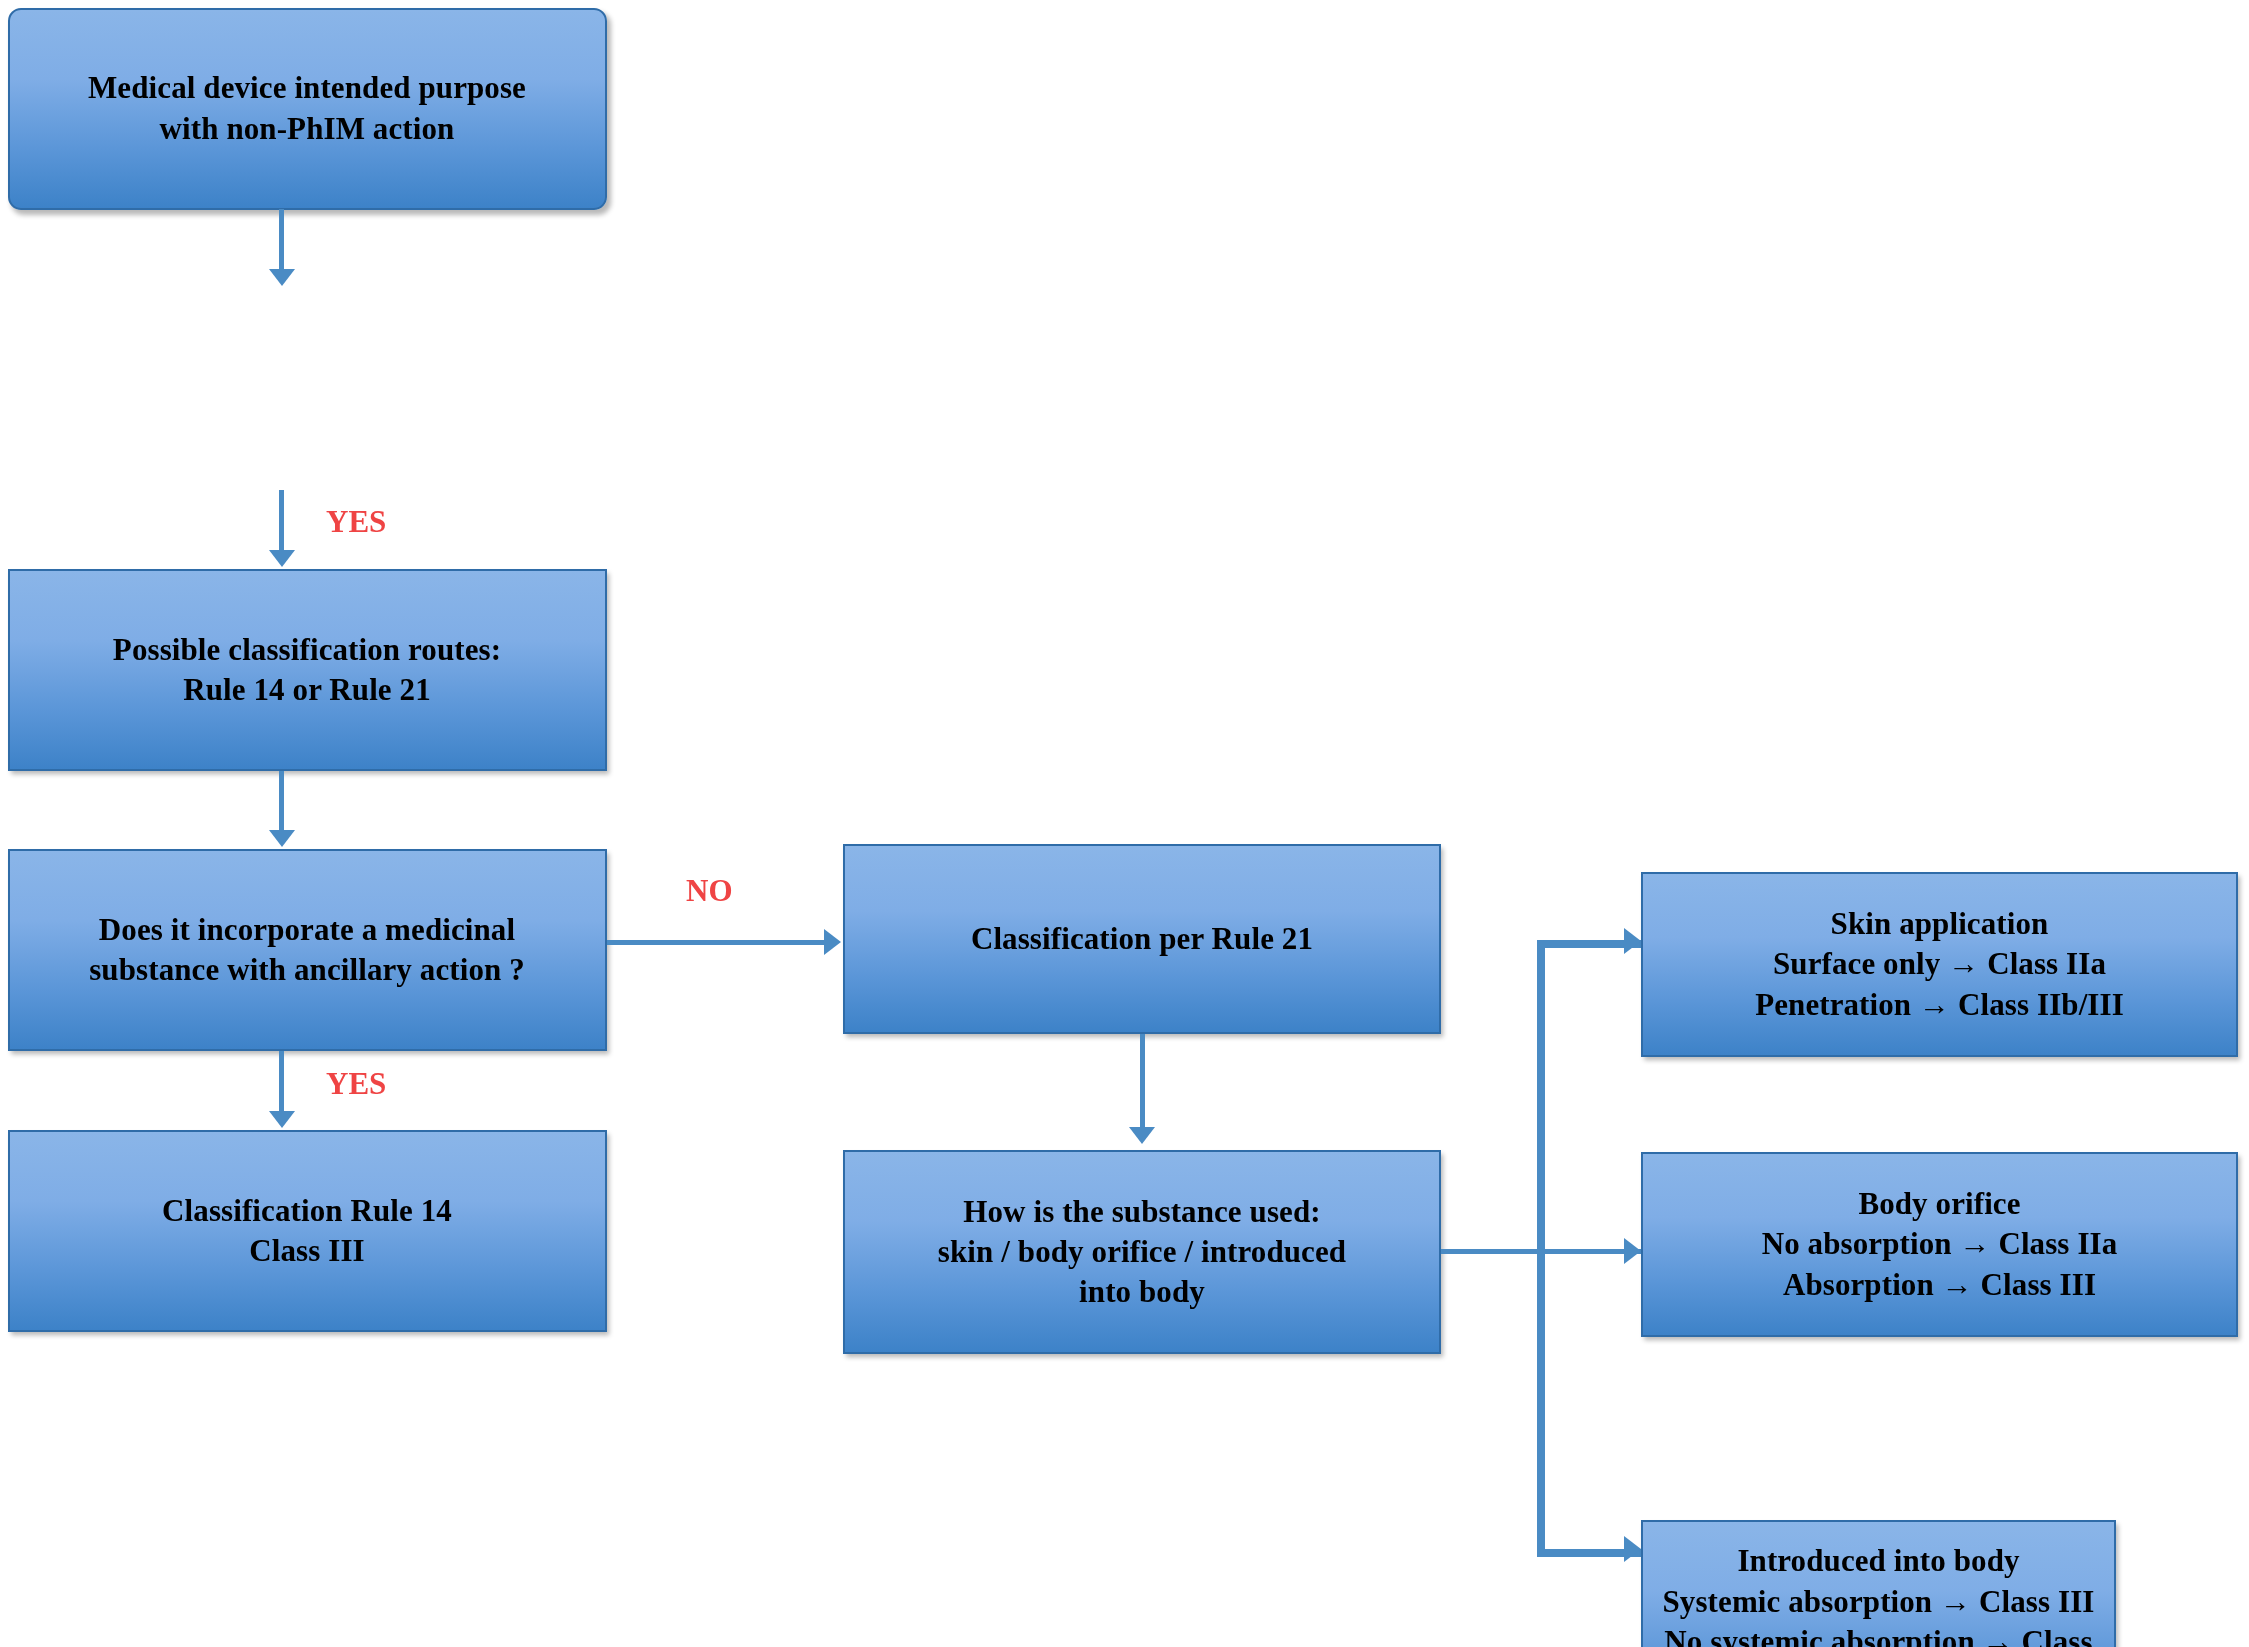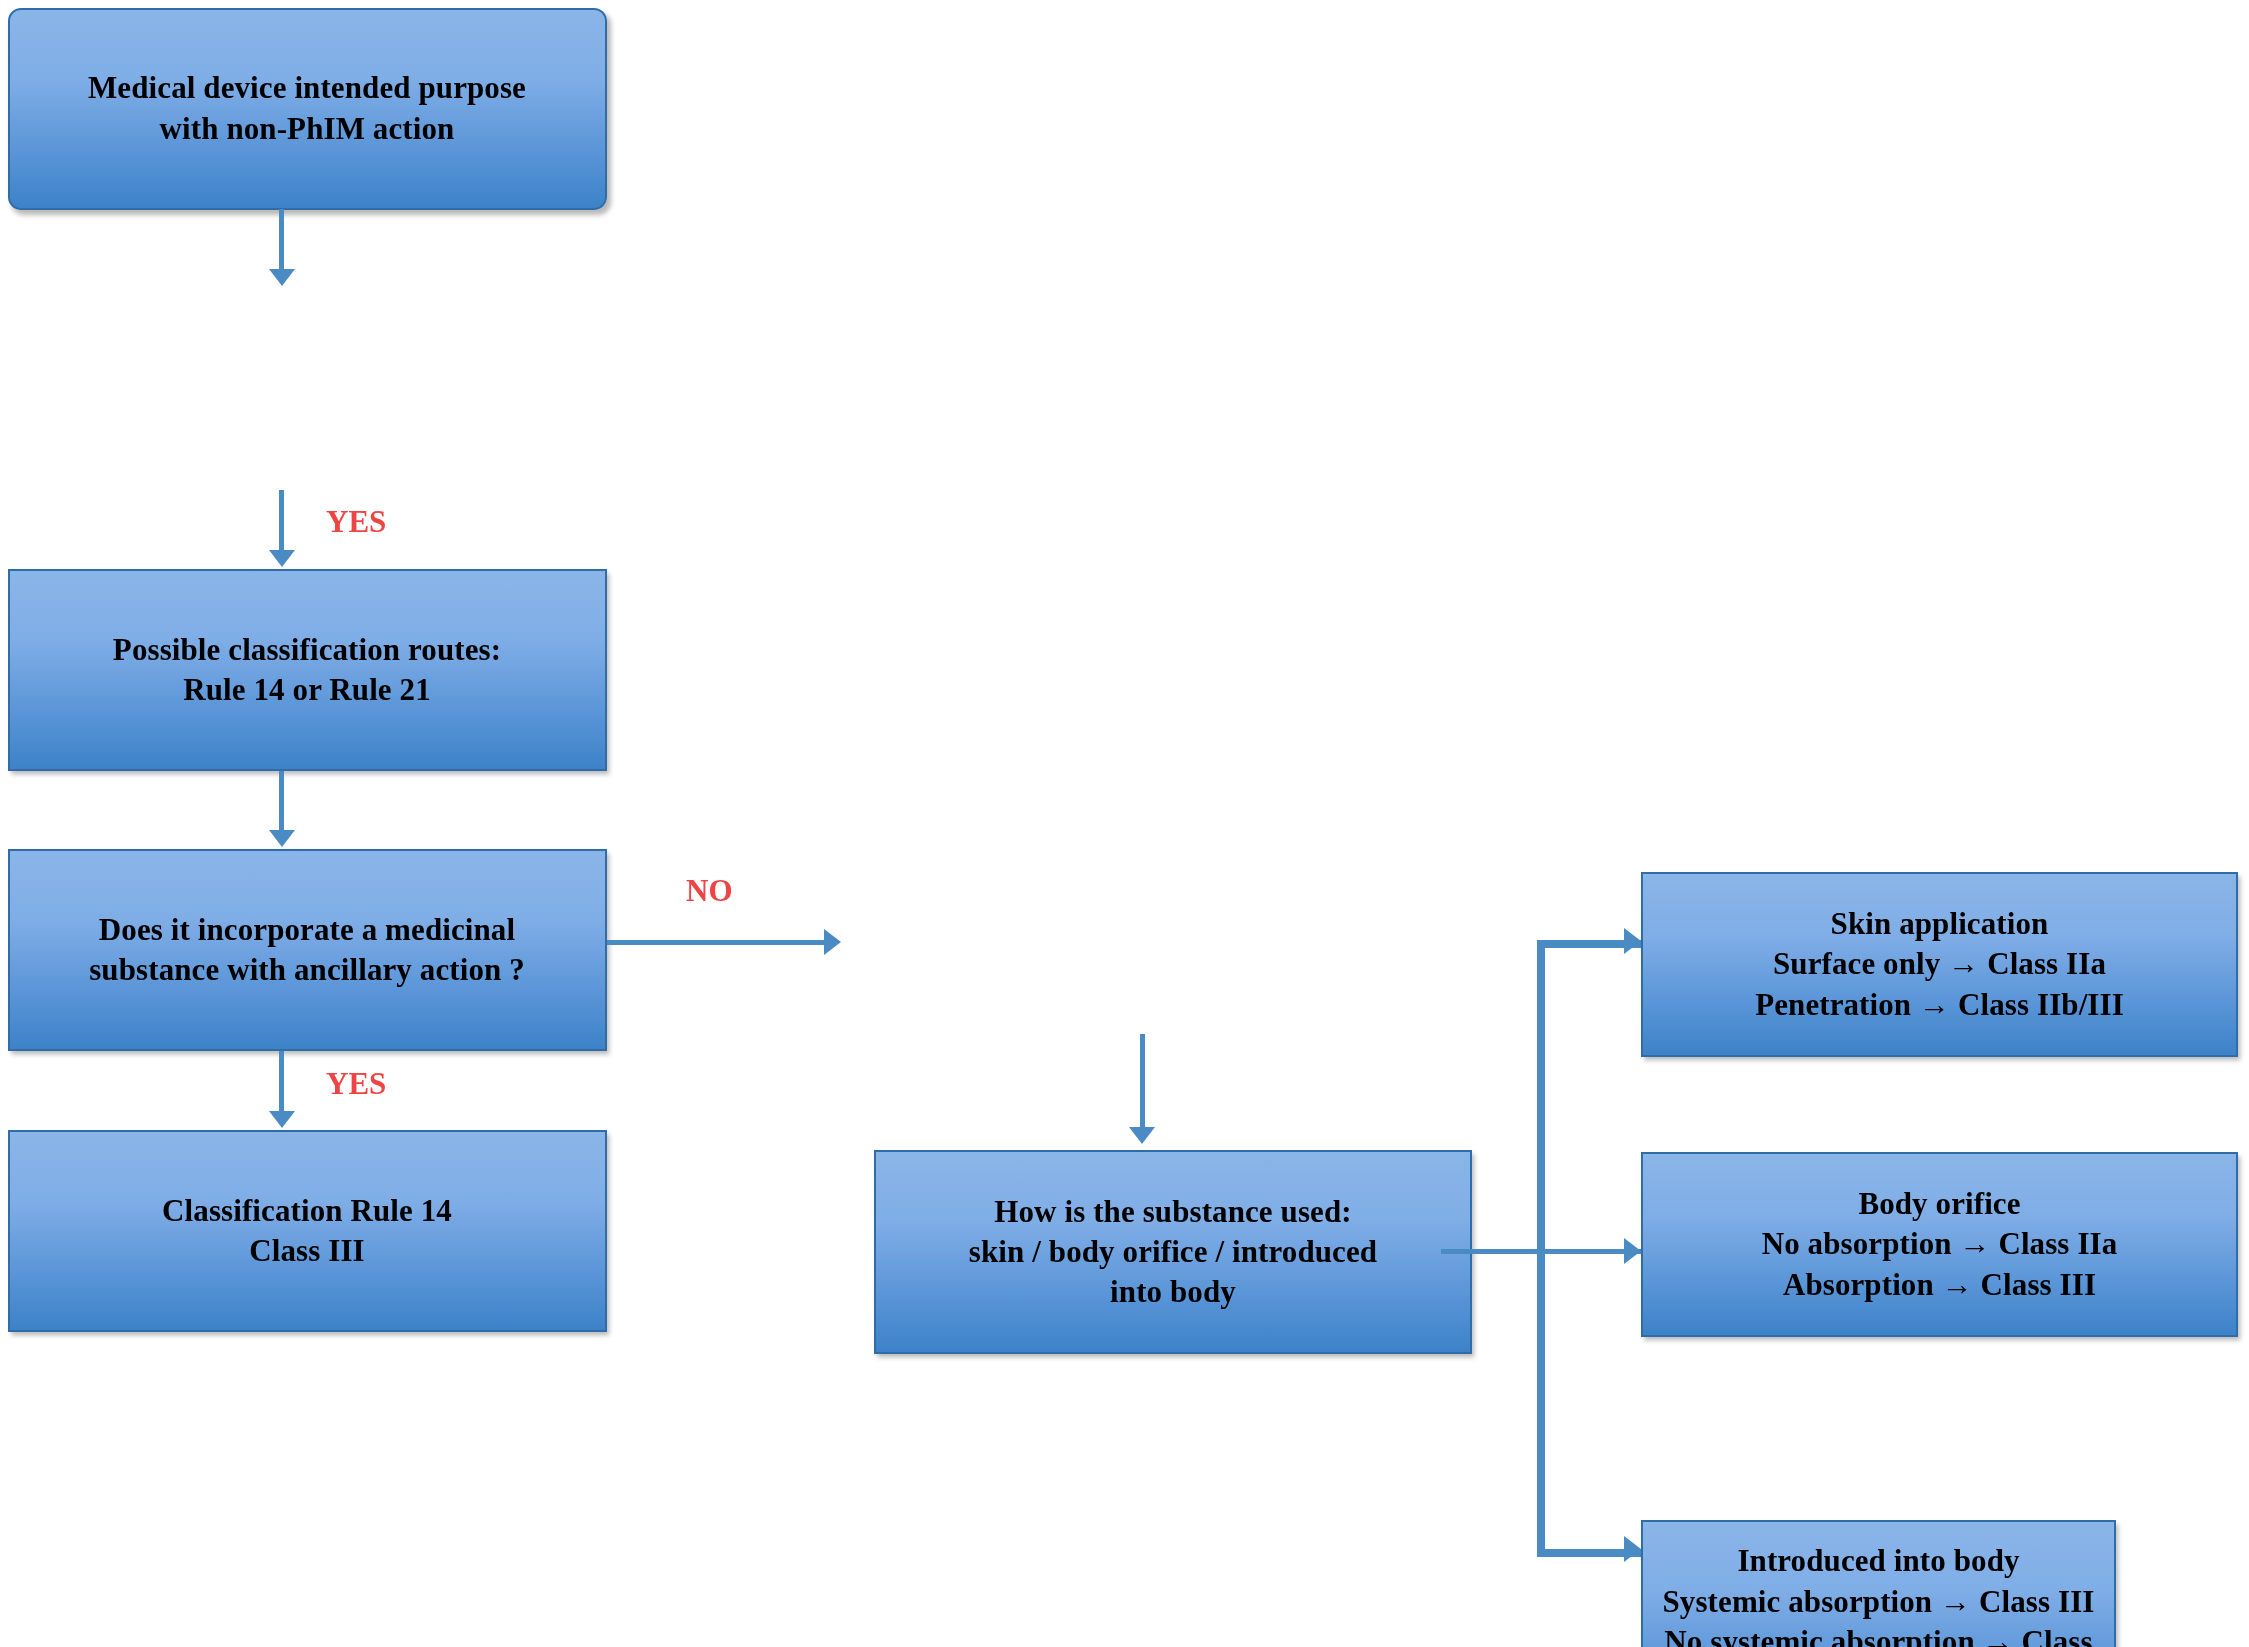--- a/index.html
+++ b/index.html
@@ -110,25 +110,28 @@
 
   <div class="node" style="left:7.5px; top:1130px; width:599px; height:202px;">
     <span class="txt">Classification Rule 14
 Class III</span>
   </div>
 
   <div class="hline" style="left:607px; top:940px; width:217px;"></div>
   <div class="arrow-right" style="left:824px; top:929px;"></div>
   <div class="edge-label" style="left:686px; top:873px;">NO</div>
 
+  <div class="node" style="left:843px; top:844px; width:598px; height:190px;">
+    <span class="txt">Classification per Rule 21</span>
+  </div>
 
   <div class="vline" style="left:1140px; top:1034px; height:95px;"></div>
   <div class="arrow-down" style="left:1129px; top:1127px;"></div>
 
-  <div class="node" style="left:843px; top:1150px; width:598px; height:204px;margin-left:31px;">
+  <div class="node" style="left:843px; top:1150px; width:598px; height:204px;">
     <span class="txt">How is the substance used:
 skin / body orifice / introduced
 into body</span>
   </div>
 
   <div class="hline" style="left:1441px; top:1249px; width:200px;"></div>
   <div class="arrow-right" style="left:1624px; top:1238px;"></div>
 
   <div class="thick vline" style="left:1537px; top:940px; height:616px;"></div>
 

